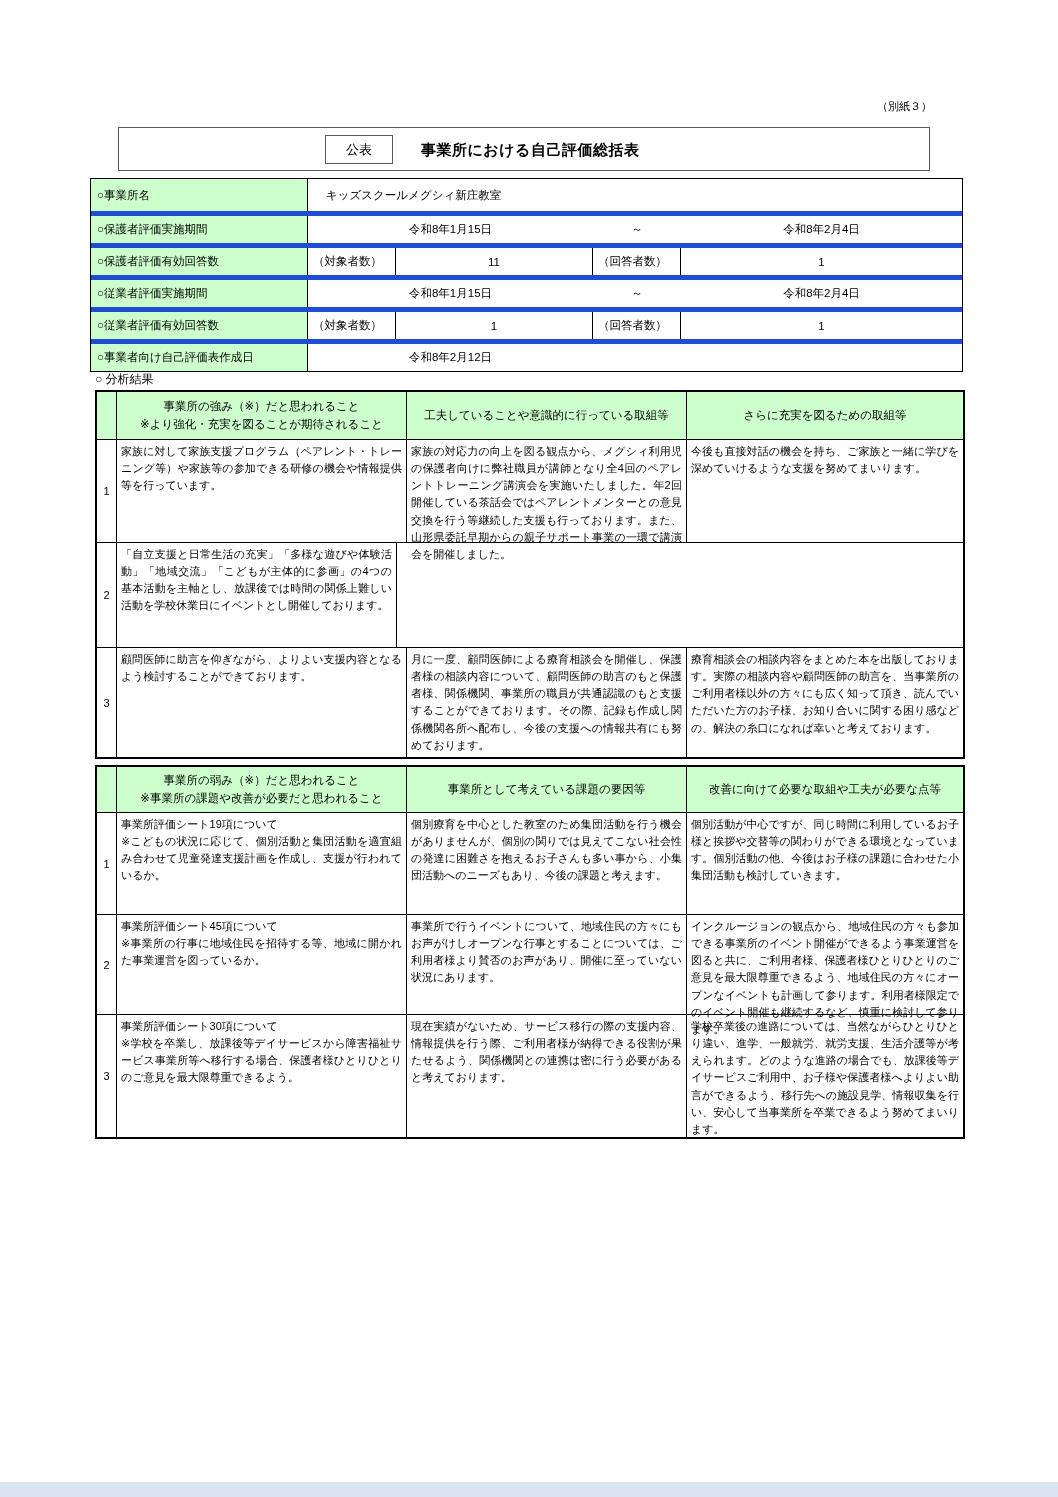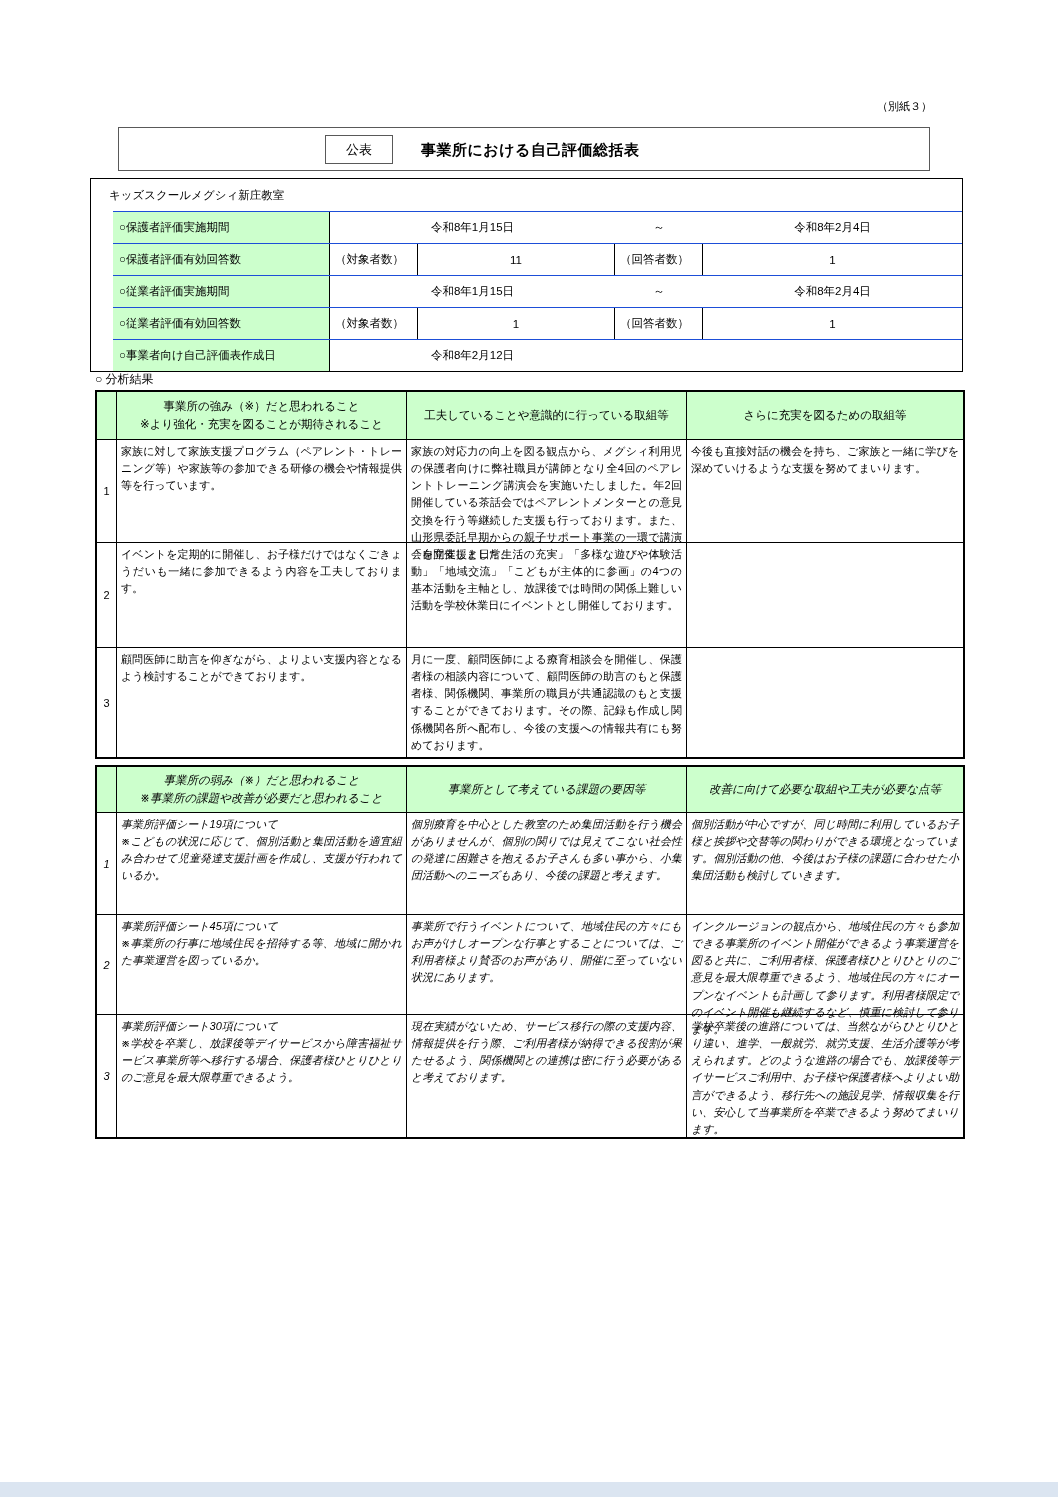--- a/index.html
+++ b/index.html
@@ -26,21 +26,21 @@
     position:absolute; left:302px; top:0; height:44px; display:flex; align-items:center;
     font-size:15px; font-weight:600; letter-spacing:0.5px;
   }
 
   
   .info-table {
     position:absolute; left:90px; top:178px; width:873px;
     border:1.5px solid #000; background:#fff;
   }
   .i-row { display:flex; height:32px; }
-  .i-row + .i-row { border-top:1px solid #1d4ed8;margin-left:22px; }
+  .i-row + .i-row { border-top:5px solid #1d4ed8; }
   .i-label {
     width:217px; background:#ccffcc; border-right:1px solid #000;
     display:flex; align-items:center; padding-left:6px; font-size:11.5px;
   }
   .i-value { flex:1; display:flex; align-items:stretch; font-size:11.5px; }
   .i-left { align-items:center; padding-left:18px; }
   .i-period > span { display:flex; align-items:center; justify-content:center; }
   .i-period .p1 { width:285px; }
   .i-period .pt { width:88px; }
   .i-period .p2 { flex:1; }
@@ -49,21 +49,21 @@
   .i-counts .c-val1 { width:197px; border-right:1px solid #000; justify-content:center; }
   .i-counts .c-lab2 { width:88px; border-right:1px solid #000; padding-left:5px; }
   .i-counts .c-val2 { flex:1; justify-content:center; }
   .i-date > span { width:285px; display:flex; align-items:center; justify-content:center; }
 
   .analysis-label { position:absolute; left:95px; top:371px; font-size:12px; }
 
   
   .a-table { position:absolute; left:95px; width:870px; border:2px solid #000; background:#fff; }
   .a-table.t-strengths { top:390px; }
-  .a-table.t-weaknesses { top:765px;font-style:italic; }
+  .a-table.t-weaknesses { top:765px; }
   .a-header, .a-row { display:flex; }
   .a-row { border-top:1px solid #000; }
   .a-no { width:20px; border-right:1px solid #000; display:flex; align-items:center; justify-content:center; font-size:11px; flex:none; }
   .a-c1 { width:290px; border-right:1px solid #000; flex:none; }
   .a-c2 { width:280px; border-right:1px solid #000; flex:none; }
   .a-c3 { flex:1; }
   .green { background:#ccffcc; }
   .a-header .hc {
     display:flex; flex-direction:column; justify-content:center; align-items:center;
     text-align:center; font-size:11.5px; line-height:1.5; padding:2px 6px;
@@ -80,20 +80,21 @@
 
   <div class="corner-note">（別紙３）</div>
 
   <div class="title-box">
     <div class="publish-badge">公表</div>
     <div class="page-title">事業所における自己評価総括表</div>
   </div>
 
   <div class="info-table">
     <div class="i-row">
+      <div class="i-label">○事業所名</div>
       <div class="i-value i-left">キッズスクールメグシィ新庄教室</div>
     </div>
     <div class="i-row">
       <div class="i-label">○保護者評価実施期間</div>
       <div class="i-value i-period">
         <span class="p1">令和8年1月15日</span>
         <span class="pt">～</span>
         <span class="p2">令和8年2月4日</span>
       </div>
     </div>
@@ -150,34 +151,34 @@
         </div>
       <div class="a-c2">
           <div class="cell-text">家族の対応力の向上を図る観点から、メグシィ利用児の保護者向けに弊社職員が講師となり全4回のペアレントトレーニング講演会を実施いたしました。年2回開催している茶話会ではペアレントメンターとの意見交換を行う等継続した支援も行っております。また、山形県委託早期からの親子サポート事業の一環で講演会を開催しました。</div>
         </div>
       <div class="a-c3">
           <div class="cell-text">今後も直接対話の機会を持ち、ご家族と一緒に学びを深めていけるような支援を努めてまいります。</div>
         </div>
     </div>
     <div class="a-row" style="height:105px">
       <div class="a-no">2</div>
-      <div class="a-c1">
-          <div class="cell-text">イベントを定期的に開催し、お子様だけではなくごきょうだいも一緒に参加できるよう内容を工夫しております。</div>
-        </div>
       <div class="a-c2">
           <div class="cell-text">「自立支援と日常生活の充実」「多様な遊びや体験活動」「地域交流」「こどもが主体的に参画」の4つの基本活動を主軸とし、放課後では時間の関係上難しい活動を学校休業日にイベントとし開催しております。</div>
         </div>
     </div>
     <div class="a-row" style="height:110px">
       <div class="a-no">3</div>
       <div class="a-c1">
           <div class="cell-text">顧問医師に助言を仰ぎながら、よりよい支援内容となるよう検討することができております。</div>
         </div>
       <div class="a-c2">
           <div class="cell-text">月に一度、顧問医師による療育相談会を開催し、保護者様の相談内容について、顧問医師の助言のもと保護者様、関係機関、事業所の職員が共通認識のもと支援することができております。その際、記録も作成し関係機関各所へ配布し、今後の支援への情報共有にも努めております。</div>
+        </div>
+      <div class="a-c3">
+          <div class="cell-text">療育相談会の相談内容をまとめた本を出版しております。実際の相談内容や顧問医師の助言を、当事業所のご利用者様以外の方々にも広く知って頂き、読んでいただいた方のお子様、お知り合いに関する困り感などの、解決の糸口になれば幸いと考えております。</div>
         </div>
     </div>
   </div>
 
   <div class="a-table t-weaknesses">
     <div class="a-header" style="height:45px">
       <div class="a-no green"></div>
       <div class="a-c1 green hc">
         <div>事業所の弱み（※）だと思われること</div>
         <div>※事業所の課題や改善が必要だと思われること</div>

